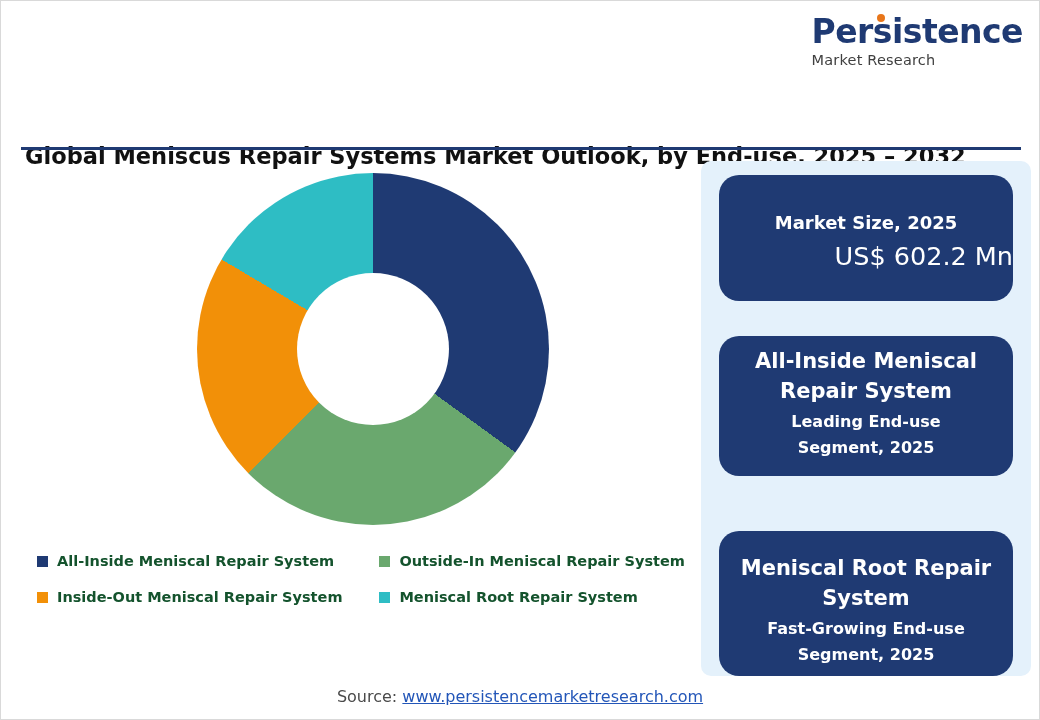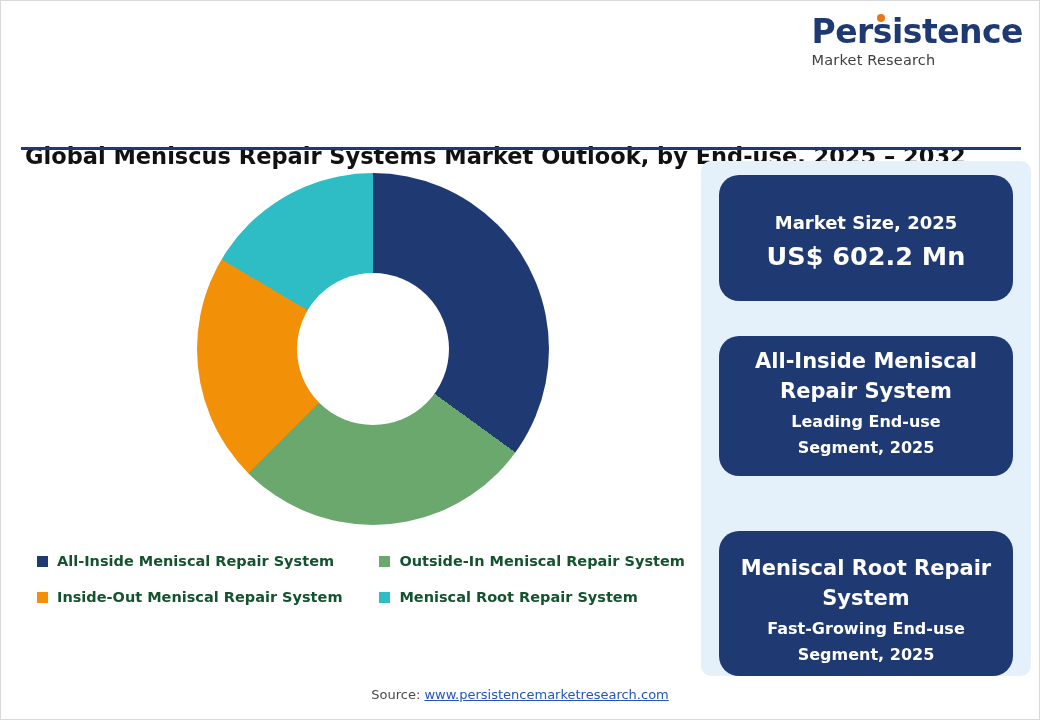--- a/index.html
+++ b/index.html
@@ -147,43 +147,44 @@
   .card-2 { top: 175px; height: 140px; padding-top: 10px; }
   .card-3 { top: 370px; height: 145px; padding-top: 22px; }
 
   .card-small {
     font-size: 18px;
     font-weight: bold;
     line-height: 1.35;
   }
   .card-big {
     font-size: 25.5px;
-    font-weight: bold;
+    font-weight: normal;
     line-height: 1.4;
     margin-top: 4px;
+    text-align: right;
   }
   .card-big-2 {
     font-size: 21px;
     font-weight: bold;
     line-height: 1.45;
   }
   .card-sub {
     font-size: 16px;
     font-weight: bold;
     line-height: 1.4;
     margin-top: 4px;
   }
 
   
   .source {
     position: absolute;
     left: 0; right: 0; top: 686px;
     text-align: center;
     font-family: "DejaVu Sans", sans-serif;
-    font-size: 13px;
+    font-size: 16px;
     color: #4a4a4a;
   }
   .source a {
     color: #2356b8;
     text-decoration: underline;
   }
 </style>
 </head>
 <body>
 

